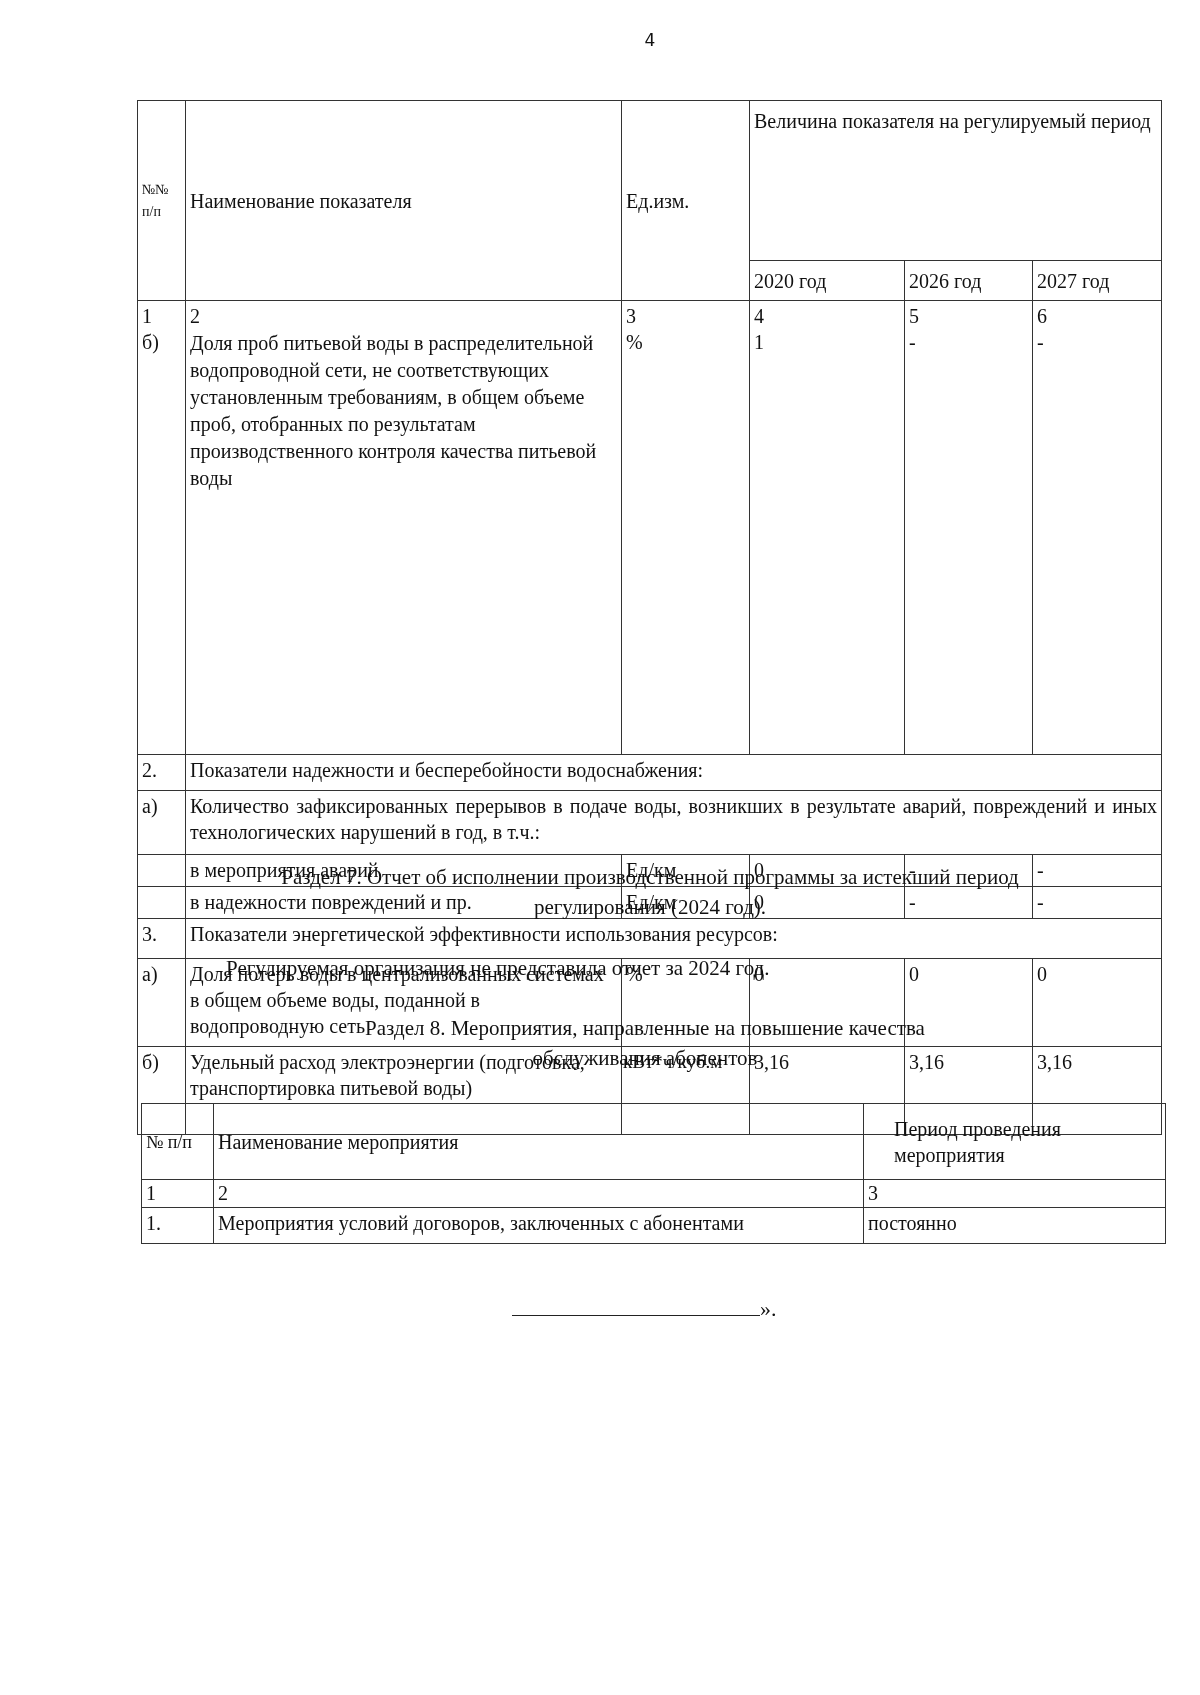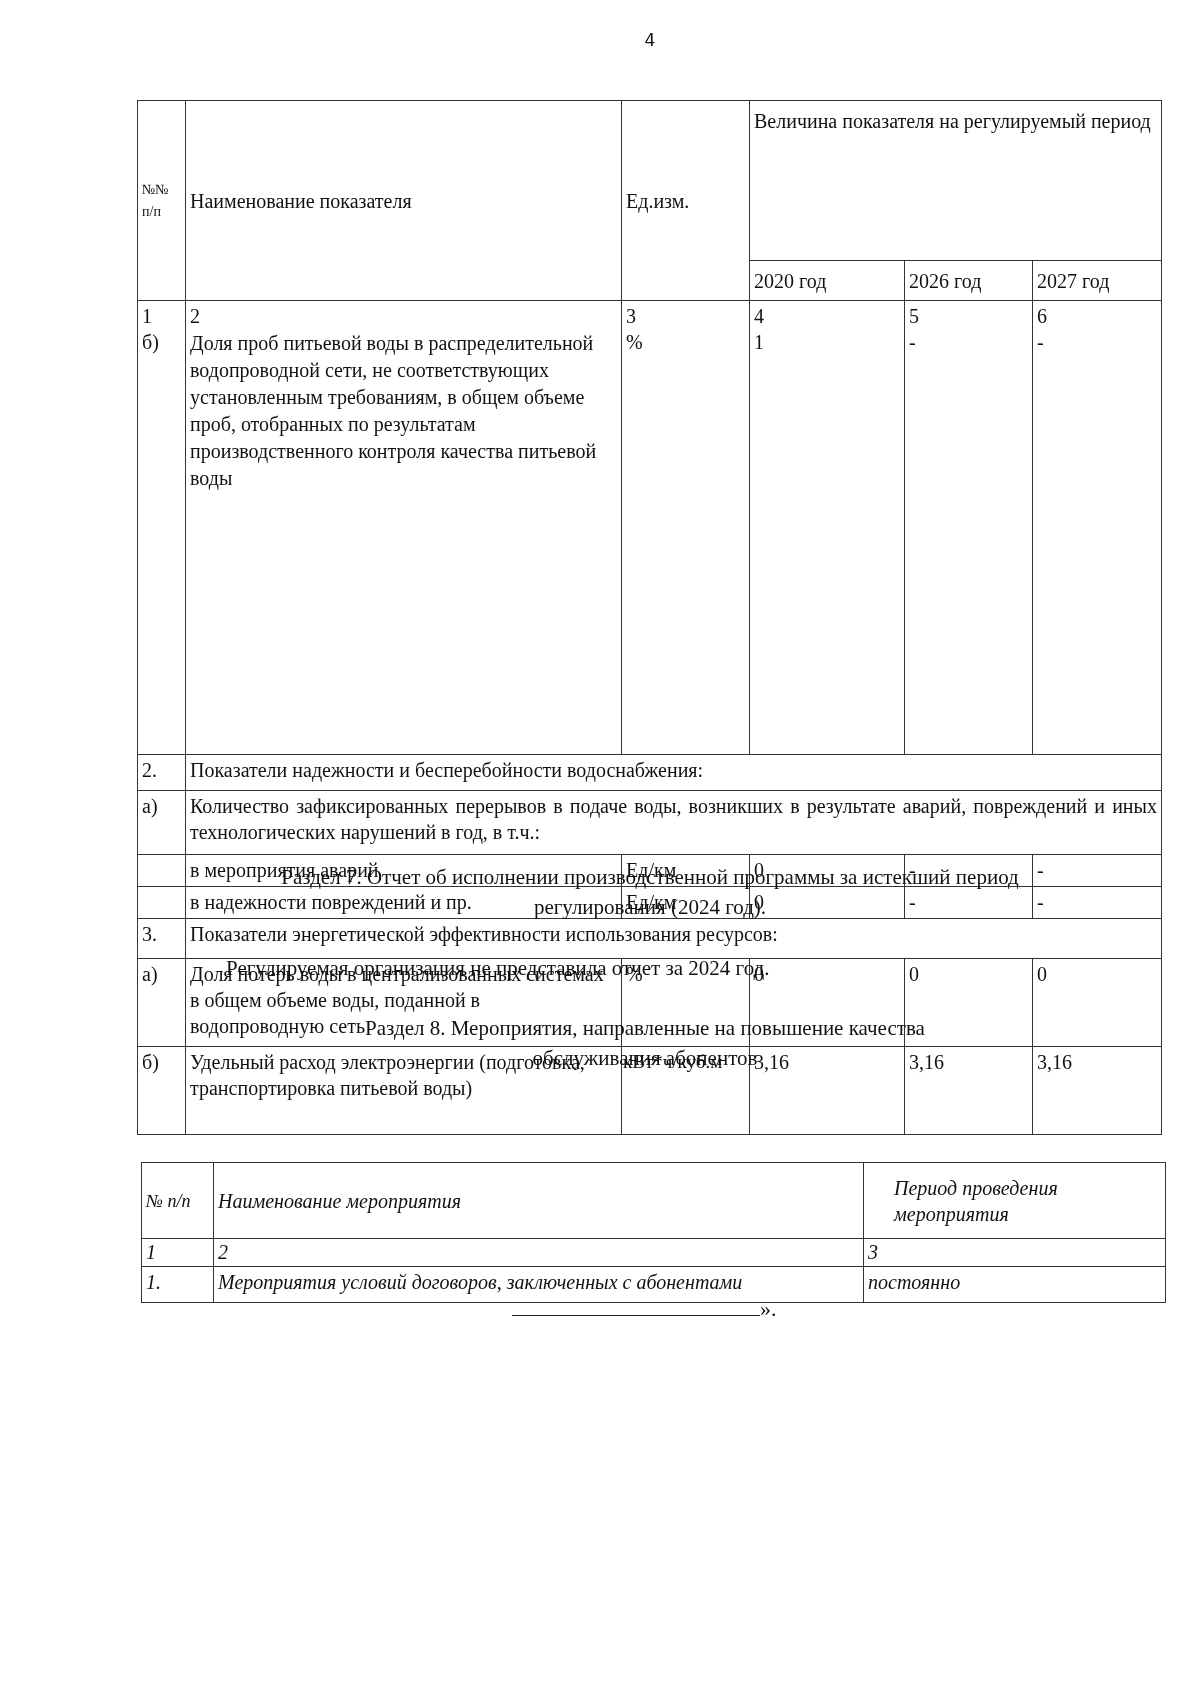--- a/index.html
+++ b/index.html
@@ -13,21 +13,21 @@
   }
   table { border-collapse: collapse; position: absolute; table-layout: fixed; }
   td {
     border: 1.5px solid #333; font-size: 20px; line-height: 26px;
     padding: 2px 4px; vertical-align: top;
   }
   .c { }
   .mid { vertical-align: middle; }
   .just { text-align: justify; text-align-last: left; }
   #t1 { left: 137px; top: 100px; width: 1024px; }
-  #t2 { left: 141px; top: 1162px; width: 1024px; font-style: italic; }
+  #t2 { left: 141px; top: 1103px; width: 1024px; }
   .heading {
     position: absolute; left: 0; width: 1300px; text-align: center;
     font-size: 21px; line-height: 30px;
   }
   .para { position: absolute; left: 226px; font-size: 21px; line-height: 30px; }
   .closing {
     position: absolute; top: 1296px; left: 512px; font-size: 22px;
   }
   .closing .line {
     display: inline-block; width: 248px; border-bottom: 1.5px solid #222;

